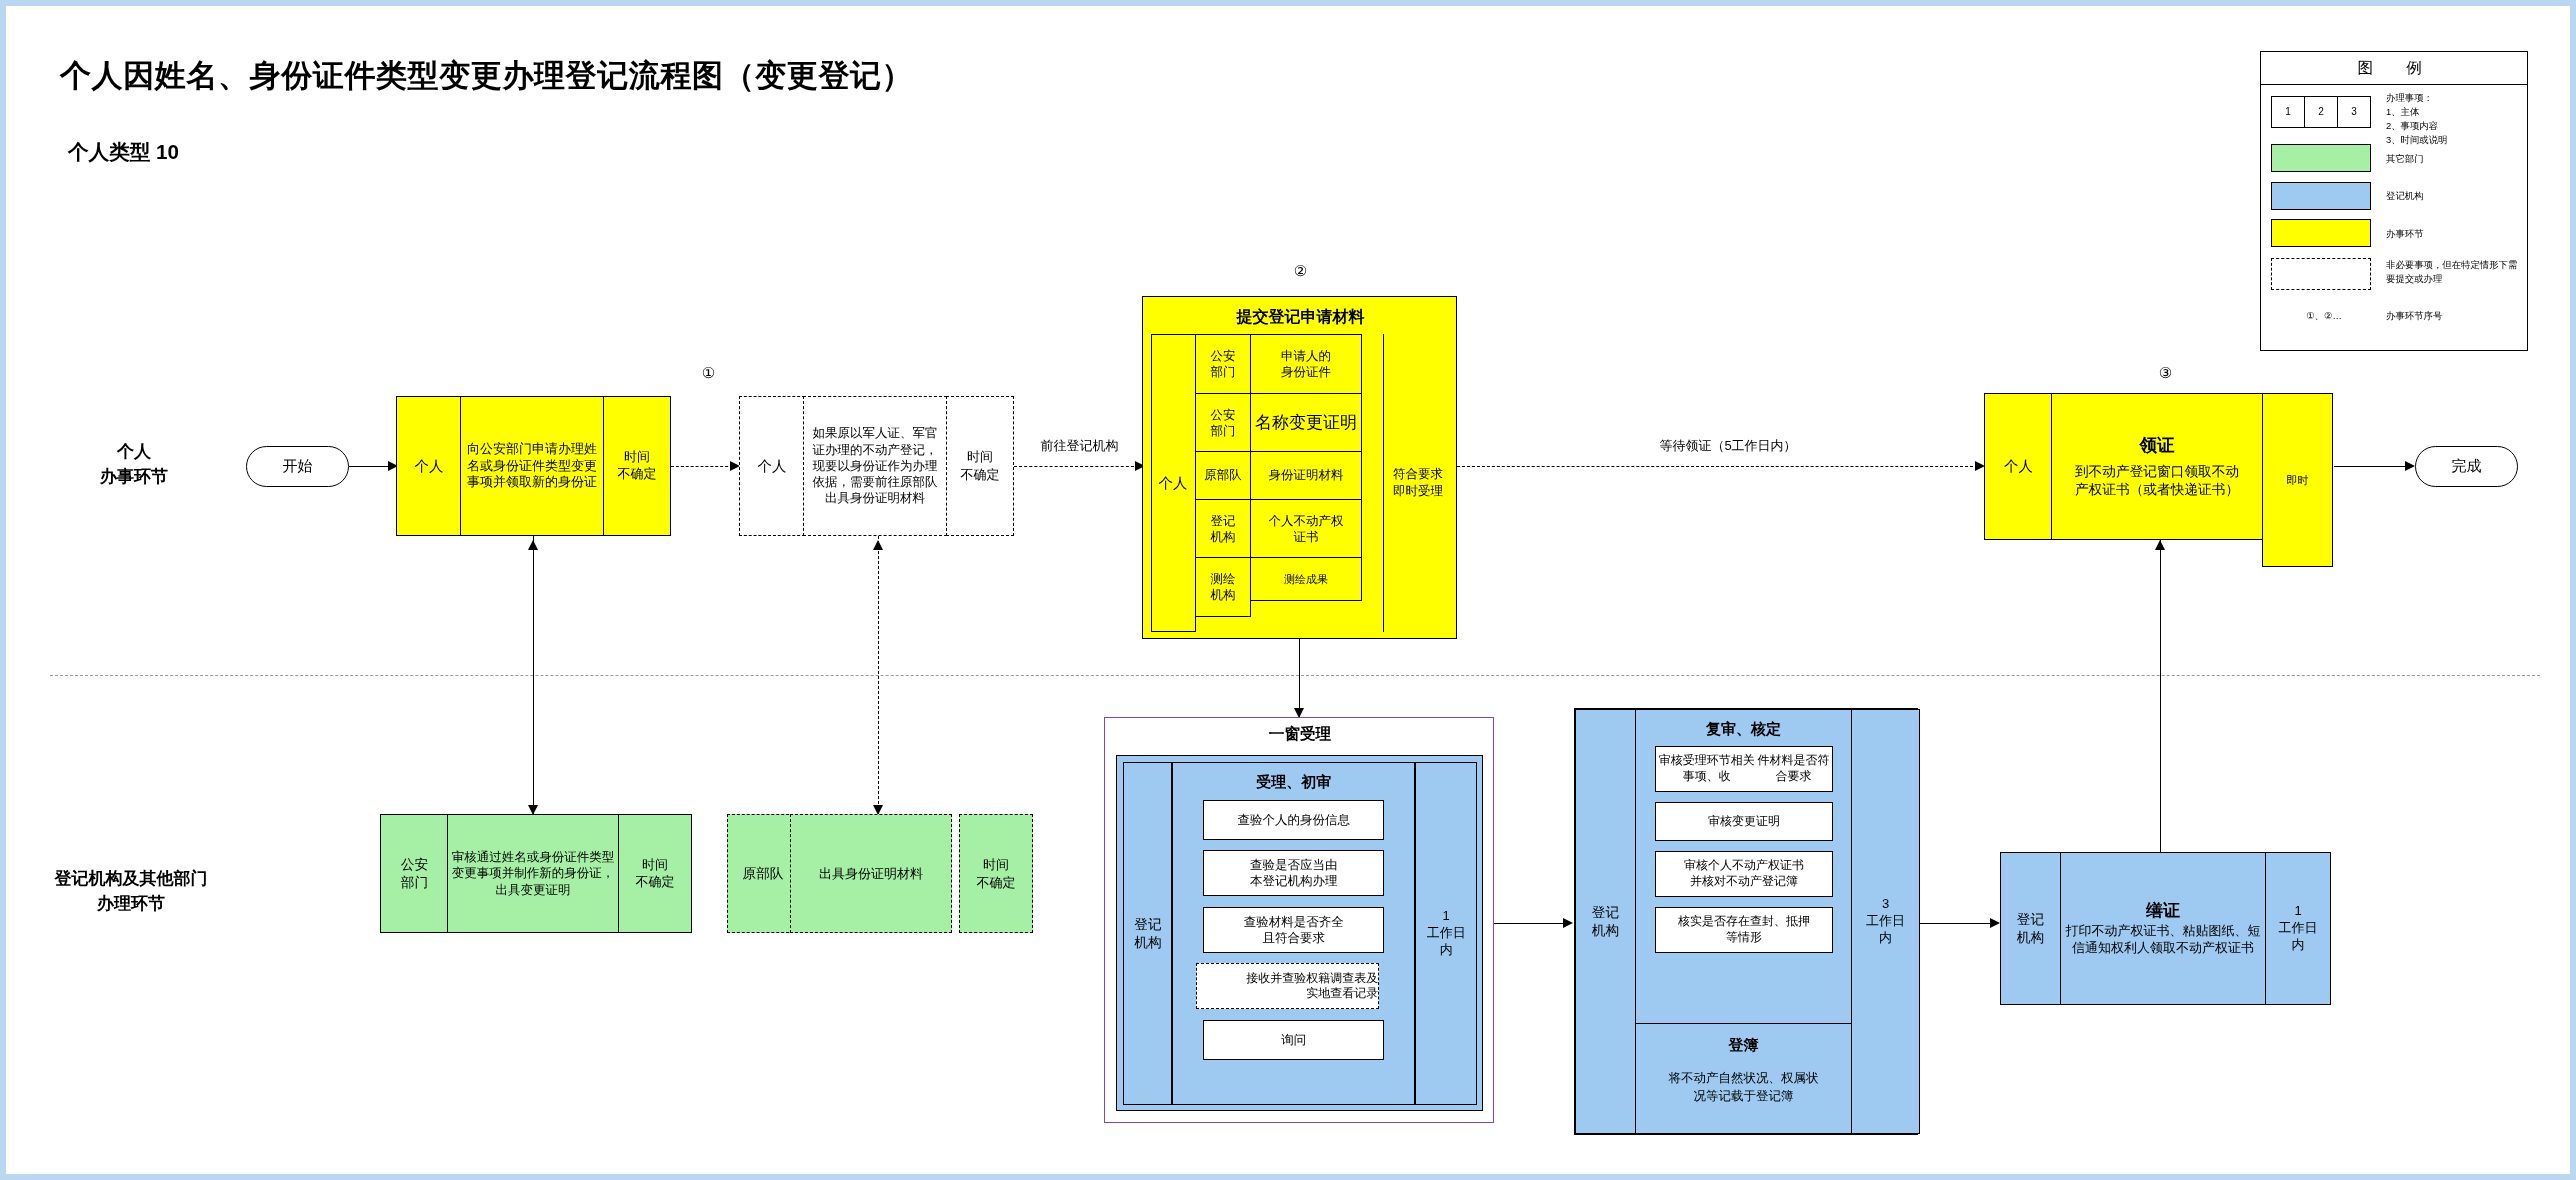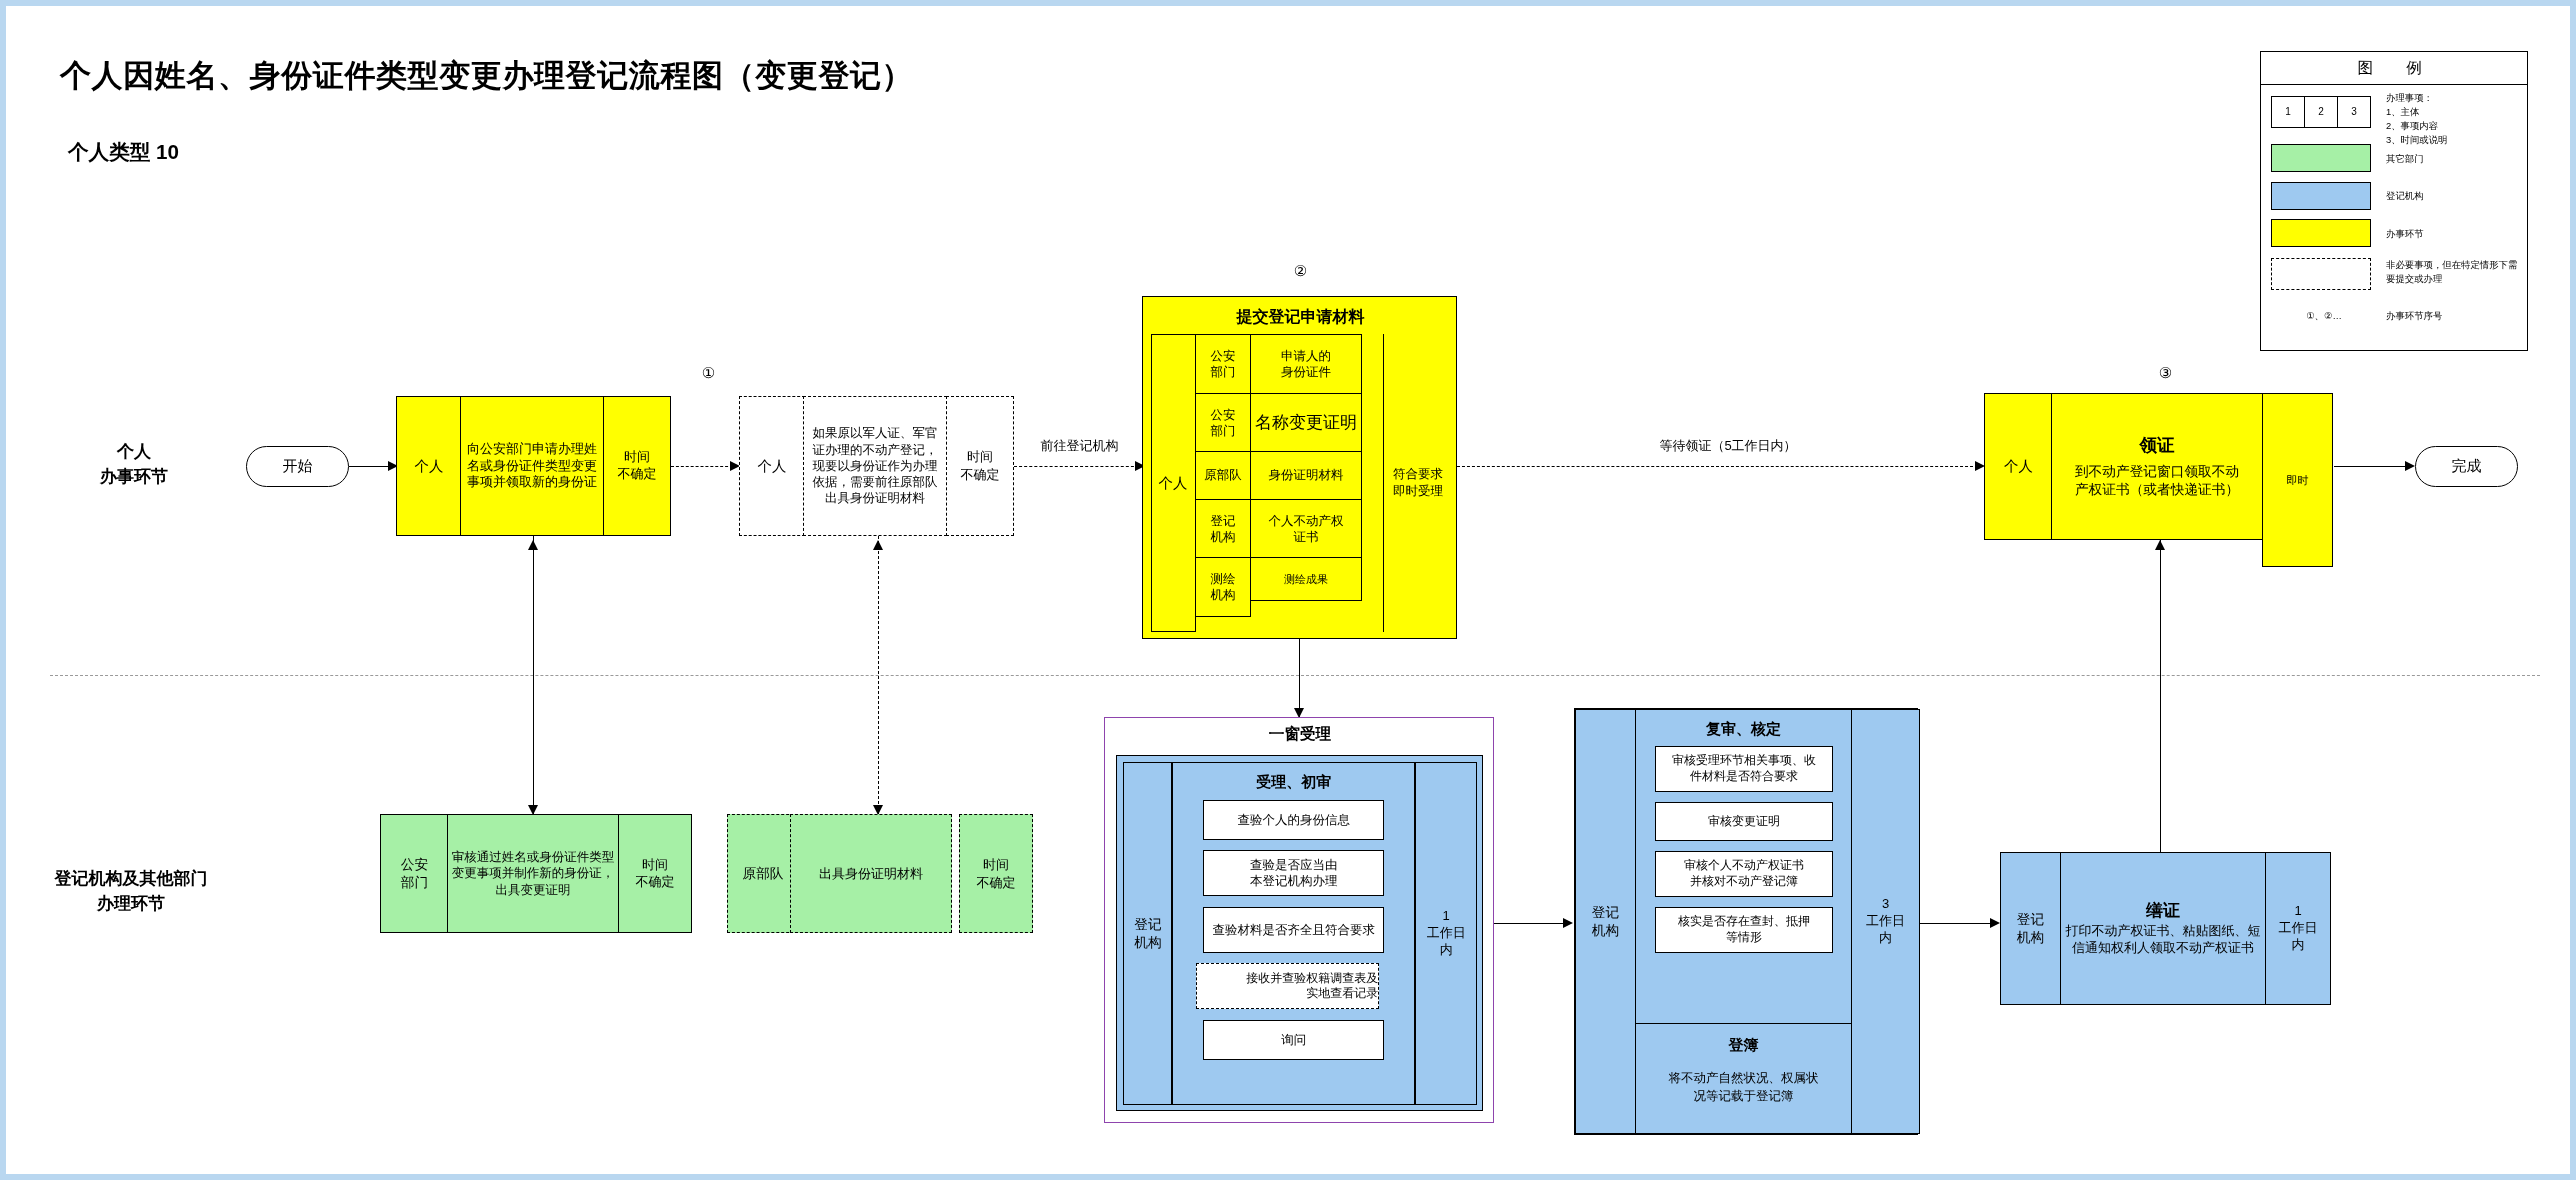--- a/index.html
+++ b/index.html
@@ -332,21 +332,21 @@
       <div class="abs box blue" style="left:55px; top:6.2px; width:243px; height:343px; display:block; padding:0;">
         <div class="abs bold" style="left:0; top:8.7px; width:241px; text-align:center; font-size:15px;">受理、初审</div>
 
         <div class="abs box white" style="left:30px; top:37px; width:181px; height:40px; font-size:12.5px;">查验个人的身份信息</div>
 
         <div class="abs box white" style="left:30px; top:87px; width:181px; height:46px; flex-direction:column; font-size:12.5px;">
           <div>查验是否应当由</div>
           <div>本登记机构办理</div>
         </div>
 
-        <div class="abs box white" style="left:30px; top:144px; width:181px; height:46px; flex-direction:row; font-size:12.5px;">
+        <div class="abs box white" style="left:30px; top:144px; width:181px; height:46px; flex-direction:column; font-size:12.5px;">
           <div>查验材料是否齐全</div>
           <div>且符合要求</div>
         </div>
 
         <div class="abs" style="left:23px; top:200px; width:183px; height:46px; border:1.2px dashed #000; background:#fff; display:flex; flex-direction:column; align-items:flex-end; justify-content:center; text-align:center; font-size:12px;">
           <div>接收并查验权籍调查表及</div>
           <div>实地查看记录</div>
         </div>
 
         <div class="abs box white" style="left:30px; top:257px; width:181px; height:40px; font-size:12.5px;">询问</div>
@@ -366,21 +366,21 @@
   <div class="abs" style="left:1568px; top:702px; width:344px; height:427px; border:1.2px solid #000; background:#9ec9f0;">
 
     <div class="abs box blue" style="left:0; top:0; width:61px; height:425px; flex-direction:column; font-size:13.7px;">
       <div>登记</div>
       <div>机构</div>
     </div>
 
     <div class="abs box blue" style="left:60px; top:0; width:217px; height:315px; display:block; padding:0;">
       <div class="abs bold" style="left:0; top:8.7px; width:215px; text-align:center; font-size:15px;">复审、核定</div>
 
-      <div class="abs box white" style="left:19px; top:36px; width:178px; height:46px; flex-direction:column; font-size:12px;">
+      <div class="abs box white" style="left:19px; top:36px; width:178px; height:46px; flex-direction:row; font-size:12px;">
         <div>审核受理环节相关事项、收</div>
         <div>件材料是否符合要求</div>
       </div>
       <div class="abs box white" style="left:19px; top:92px; width:178px; height:39px; font-size:12px;">审核变更证明</div>
       <div class="abs box white" style="left:19px; top:141px; width:178px; height:46px; flex-direction:column; font-size:12px;">
         <div>审核个人不动产权证书</div>
         <div>并核对不动产登记簿</div>
       </div>
       <div class="abs box white" style="left:19px; top:197px; width:178px; height:46px; flex-direction:column; font-size:12px;">
         <div>核实是否存在查封、抵押</div>

